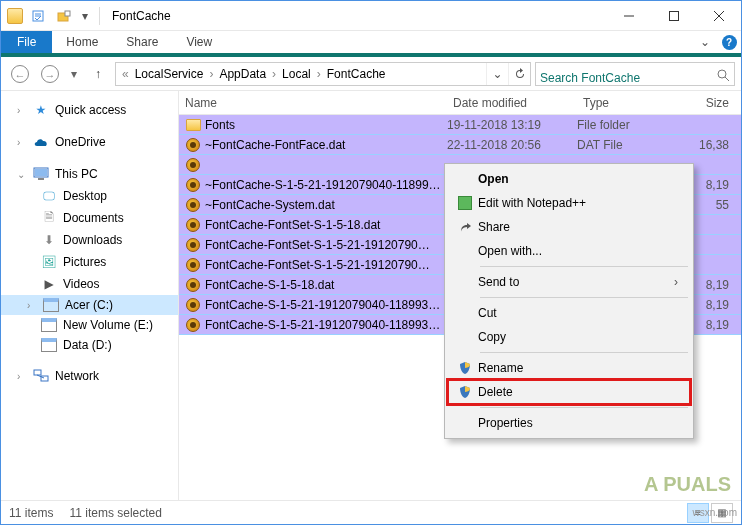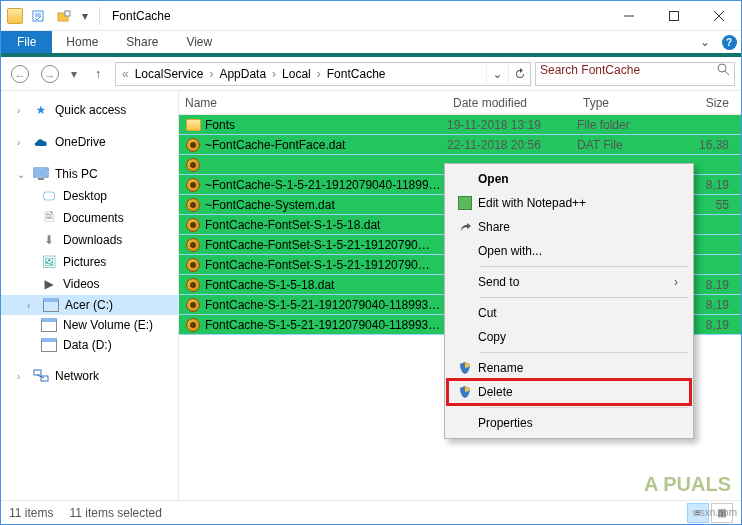--- a/index.html
+++ b/index.html
@@ -27,21 +27,21 @@
 
 .navbar { height: 34px; display: flex; align-items: center; gap: 4px; padding: 0 6px; border-bottom: 1px solid #e8e8e8; }
 .navbtn { width: 26px; height: 26px; display: flex; align-items: center; justify-content: center; color: #888; }
 .navbtn.active { color: #333; }
 .arrow-circ { width: 18px; height: 18px; border: 1px solid #888; border-radius: 50%; display:flex;align-items:center;justify-content:center; font-size:11px; }
 .breadcrumb { flex: 1; height: 24px; border: 1px solid #ccc; display: flex; align-items: center; padding-left: 4px; }
 .breadcrumb .bcseg { padding: 0 4px; }
 .breadcrumb .bcchev { color: #888; padding: 0 2px; }
 .bc-end { margin-left: auto; display: flex; }
 .bc-end-btn { width: 22px; height: 22px; border-left: 1px solid #eee; display:flex;align-items:center;justify-content:center;color:#555;}
-.searchbox { width: 200px; height: 24px; border: 1px solid #ccc; display: flex; align-items: flex-start; padding: 0 4px; color: #7f1d1d; }
+.searchbox { width: 200px; height: 24px; border: 1px solid #ccc; display: flex; align-items: flex-end; padding: 0 4px; color: #0f766e; }
 .searchbox .sicon { margin-left: auto; }
 
 
 .body { flex: 1; display: flex; overflow: hidden; }
 .navpane { width: 178px; border-right: 1px solid #e8e8e8; padding-top: 8px; overflow-y: auto; }
 .navgroup { margin-bottom: 10px; }
 .navitem { display: flex; align-items: center; gap: 6px; padding: 3px 6px 3px 16px; }
 .navitem.child { padding-left: 40px; }
 .navitem.sel { background: #cce8ff; }
 .navitem .chev { width: 10px; color: #888; font-size: 10px; }
@@ -59,21 +59,21 @@
 
 
 .filepane { flex: 1; display: flex; flex-direction: column; overflow: hidden; }
 .colhdr { height: 24px; display: flex; align-items: center; border-bottom: 1px solid #e8e8e8; color: #555; font-size: 12px; }
 .colhdr > div { padding-left: 6px; }
 .col-name { flex: 1; }
 .col-date { width: 130px; }
 .col-type { width: 100px; }
 .col-size { width: 64px; text-align: right; padding-right: 12px;}
 .filelist { flex: 1; overflow-y: auto; }
-.frow { display: flex; align-items: center; height: 21px; background: #22c55e; border: 1px solid #99d1ff; border-left: none; border-right: none; margin-top: -1px; }
+.frow { display: flex; align-items: center; height: 21px; background: #c4b5fd; border: 1px solid #99d1ff; border-left: none; border-right: none; margin-top: -1px; }
 .frow .fico { width: 20px; display: flex; align-items: center; justify-content: center; margin-left: 4px; }
 .frow .fname { flex: 1; padding-left: 2px; white-space: nowrap; overflow: hidden; text-overflow: ellipsis; }
 .frow .fdate { width: 130px; color: #555; }
 .frow .ftype { width: 100px; color: #555;}
 .frow .fsize { width: 64px; text-align: right; color: #555; padding-right: 12px;}
 .folder-ico-s { width: 15px; height: 12px; background: linear-gradient(#ffe9a6,#f5c544); border: 1px solid #d9a43c; border-radius: 1px; }
 .dat-ico { width: 14px; height: 14px; border-radius: 50%; background: radial-gradient(circle at 5px 5px, #f6c83a, #c77812); border: 1px solid #8a5410; position: relative;}
 .dat-ico::after{content:"";position:absolute;top:3px;left:3px;width:6px;height:6px;border-radius:50%;background:#5a3908;}
 
 

